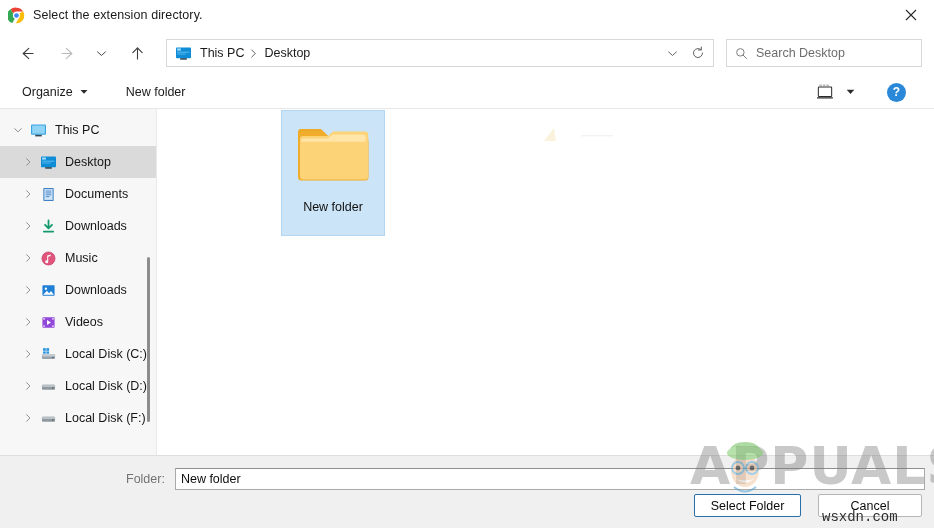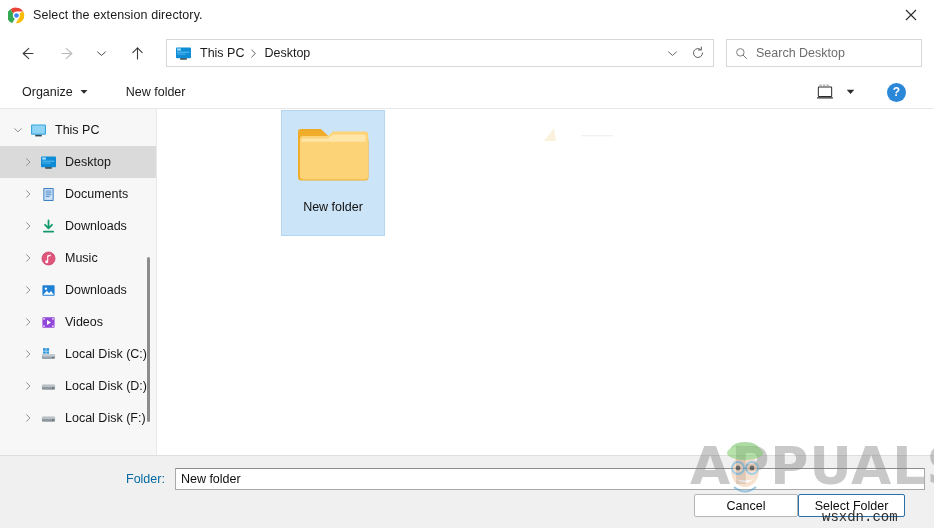--- a/index.html
+++ b/index.html
@@ -288,21 +288,21 @@
     position: relative;
   }
   .folder-row {
     display: flex;
     align-items: center;
     padding-top: 12px;
     padding-left: 126px;
   }
   .folder-row .f-lab {
     font-size: 12.5px;
-    color: #0369a1;
+    color: #737373;
     margin-right: 10px;
     white-space: nowrap;
   }
   .folder-input {
     width: 750px;
     height: 22px;
     background: #ffffff;
     border: 1px solid #a9a9a9;
     border-top-color: #8e8e8e;
     box-sizing: border-box;
@@ -691,22 +691,22 @@
       </div>
     </div>
   </div>
 
   <div class="footer">
     <div class="folder-row">
       <span class="f-lab">Folder:</span>
       <span class="folder-input">New folder</span>
     </div>
     <div class="btn-row">
+      <span class="btn primary">Select Folder</span>
       <span class="btn">Cancel</span>
-      <span class="btn primary">Select Folder</span>
     </div>
   </div>
 
 </div>
 
 <div class="wm-appuals">APPUALS</div>
 <svg class="wm-mascot" viewBox="0 0 46 58">
   <ellipse cx="23" cy="34" rx="14" ry="16" fill="#f2c9a8"></ellipse>
   <path d="M6 18 q2-13 17-13 q15 0 17 13 q-4 4-17 4 q-13 0-17-4z" fill="#6cbf5a"></path>
   <ellipse cx="23" cy="16" rx="18" ry="7" fill="#7ecb68"></ellipse>

